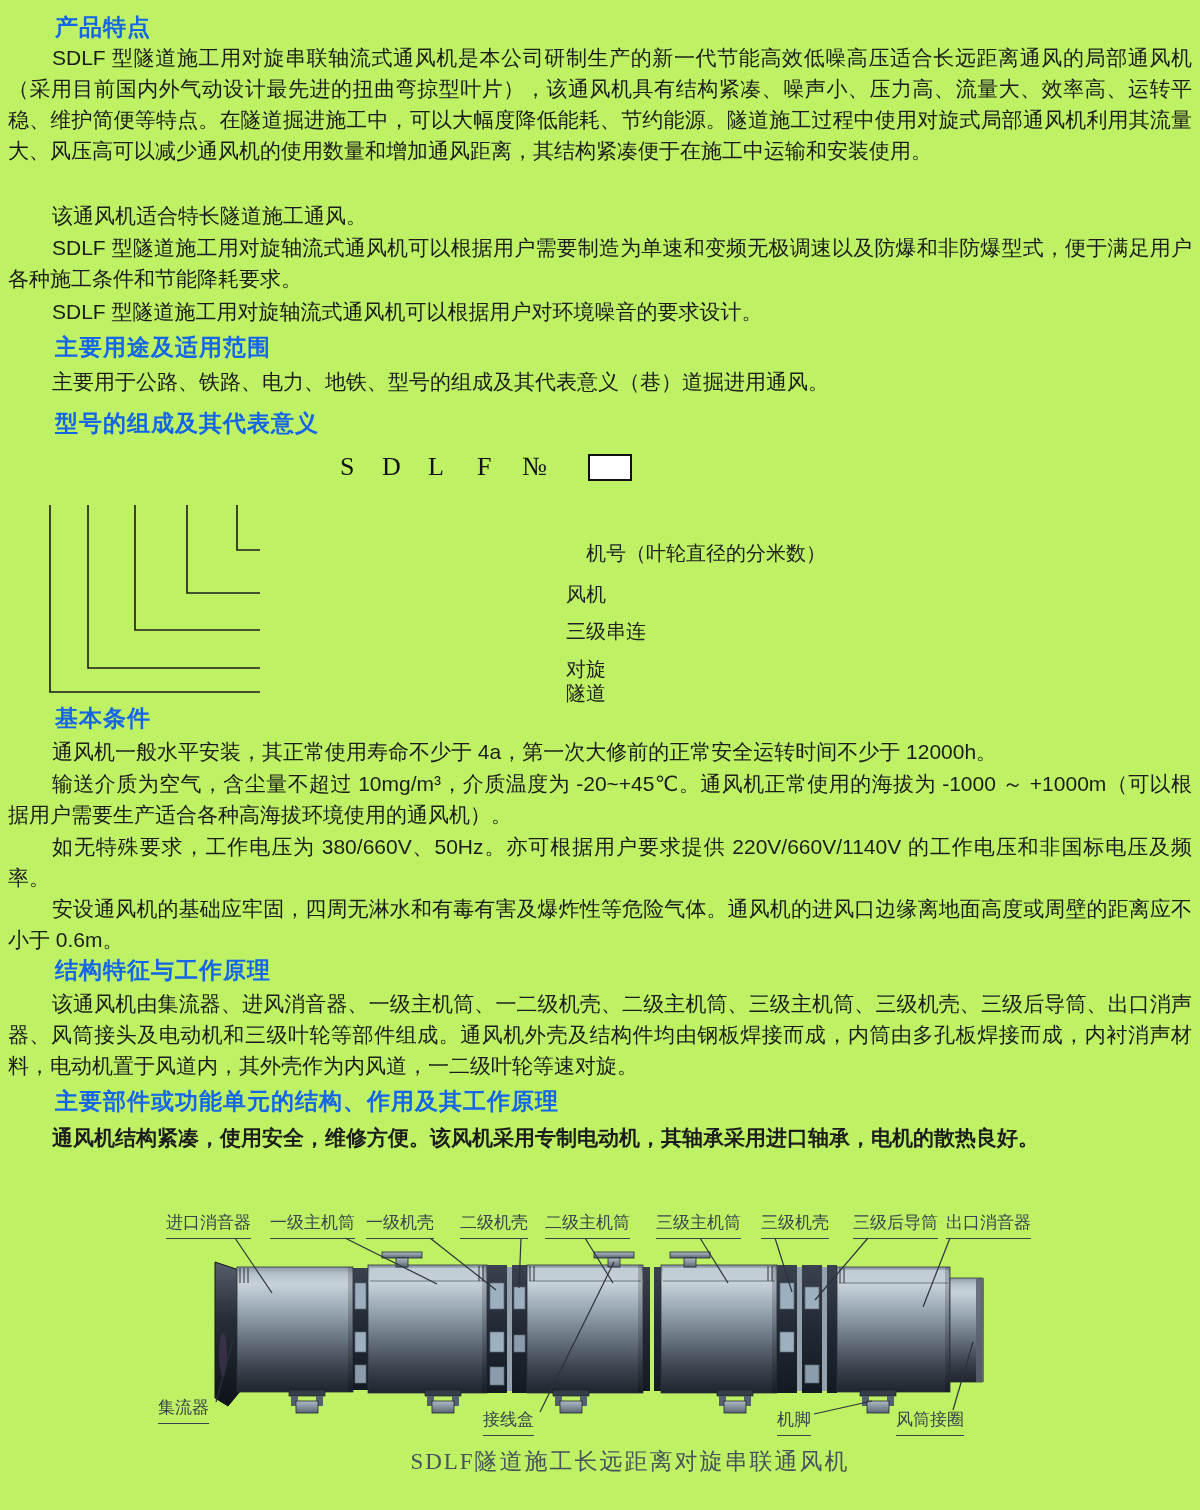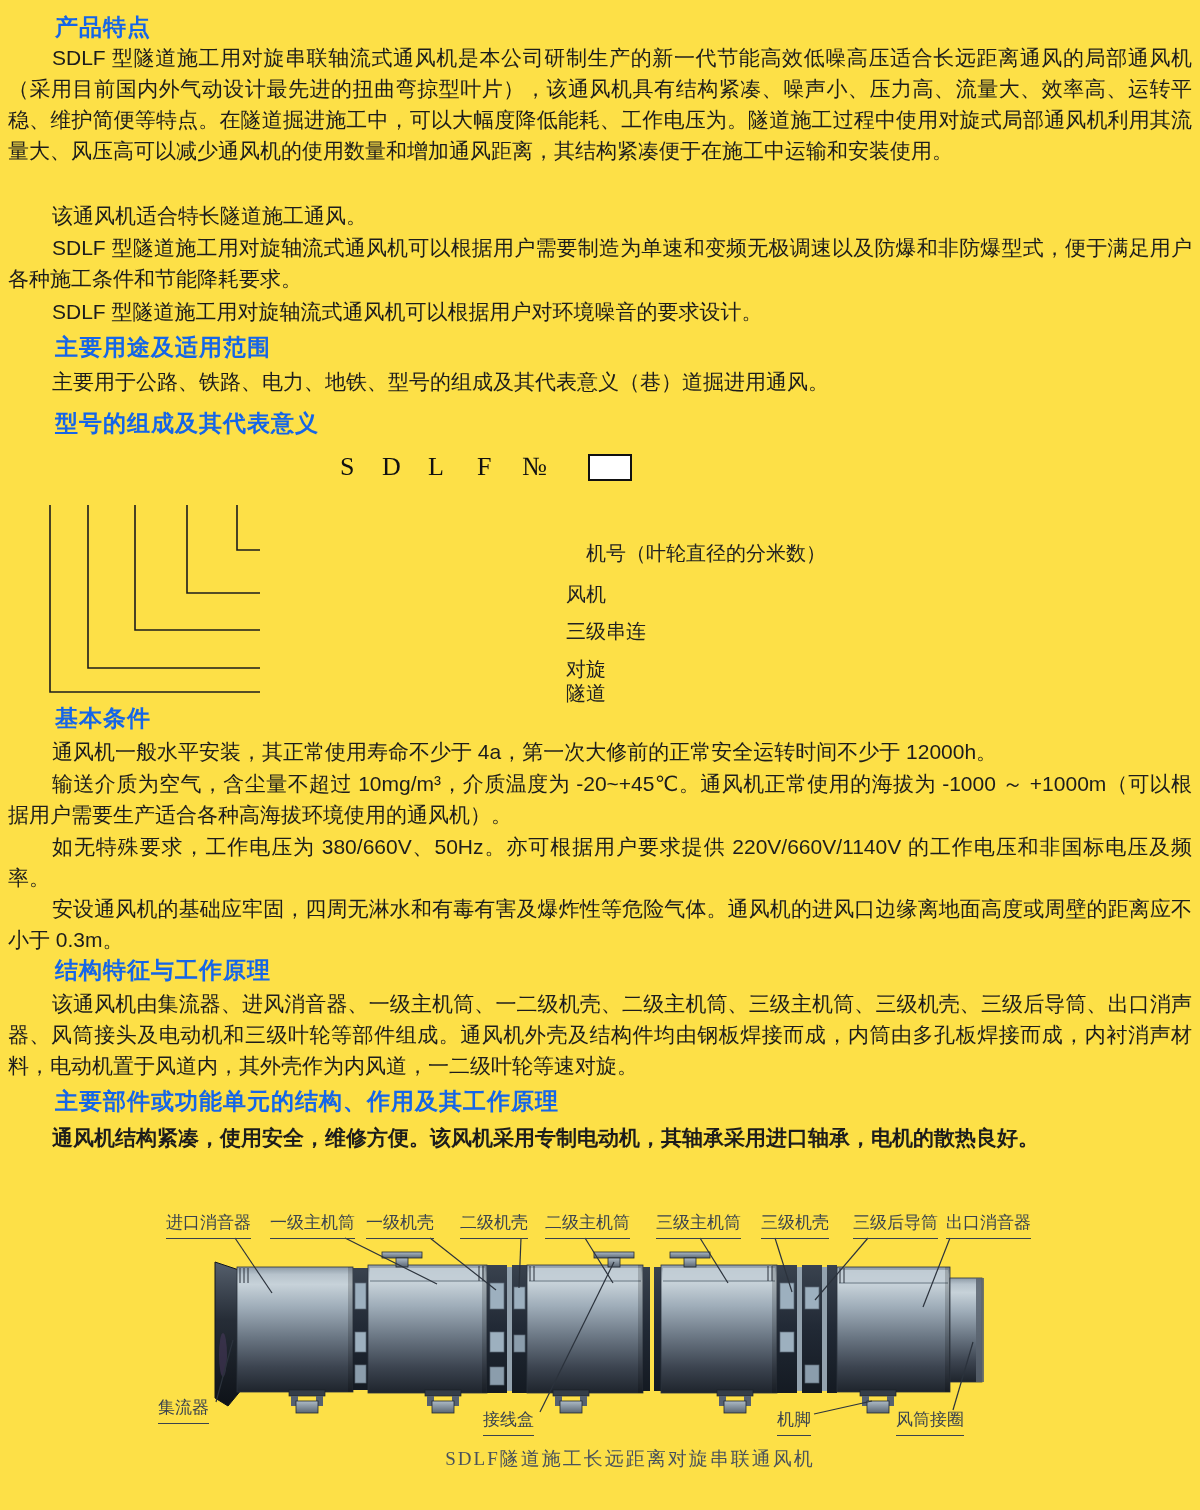--- a/index.html
+++ b/index.html
@@ -1,20 +1,20 @@
 <!DOCTYPE html>
 <html><head>
 <meta charset="utf-8">
 <style>
   html,body{margin:0;padding:0;background:#ffffff;}
   .page{
     position:relative;
     width:1200px;
     height:1510px;
-    background:#fde047;
+    background:#bef264;
     font-family:"Liberation Sans","DejaVu Sans",sans-serif;
     color:#1c1c1c;
     overflow:hidden;
   }
   .heading{
     position:absolute;
     left:55px;
     font-size:23px;
     font-weight:bold;
     color:#1565e8;
@@ -60,34 +60,34 @@
     padding-bottom:4px;
     white-space:nowrap;
     text-align:center;
   }
   .fig-caption{
     position:absolute;
     left:350px;top:1446px;
     width:560px;
     text-align:center;
     font-family:"Liberation Serif","DejaVu Serif",serif;
-    font-size:19px;
+    font-size:23px;
     letter-spacing:2px;
     color:#49525c;
     white-space:nowrap;
   }
   svg{position:absolute;left:0;}
 </style>
 </head>
 <body>
 
 <div class="page">
 
   <div class="heading" style="top:12px;">产品特点</div>
-  <div class="para" style="top:42px;">SDLF 型隧道施工用对旋串联轴流式通风机是本公司研制生产的新一代节能高效低噪高压适合长远距离通风的局部通风机（采用目前国内外气动设计最先进的扭曲弯掠型叶片），该通风机具有结构紧凑、噪声小、压力高、流量大、效率高、运转平稳、维护简便等特点。在隧道掘进施工中，可以大幅度降低能耗、工作电压为。隧道施工过程中使用对旋式局部通风机利用其流量大、风压高可以减少通风机的使用数量和增加通风距离，其结构紧凑便于在施工中运输和安装使用。</div>
+  <div class="para" style="top:42px;">SDLF 型隧道施工用对旋串联轴流式通风机是本公司研制生产的新一代节能高效低噪高压适合长远距离通风的局部通风机（采用目前国内外气动设计最先进的扭曲弯掠型叶片），该通风机具有结构紧凑、噪声小、压力高、流量大、效率高、运转平稳、维护简便等特点。在隧道掘进施工中，可以大幅度降低能耗、节约能源。隧道施工过程中使用对旋式局部通风机利用其流量大、风压高可以减少通风机的使用数量和增加通风距离，其结构紧凑便于在施工中运输和安装使用。</div>
   <div class="para" style="top:200px;">该通风机适合特长隧道施工通风。</div>
   <div class="para" style="top:296px;">SDLF 型隧道施工用对旋轴流式通风机可以根据用户对环境噪音的要求设计。</div>
   <div class="para" style="top:232px;">SDLF 型隧道施工用对旋轴流式通风机可以根据用户需要制造为单速和变频无极调速以及防爆和非防爆型式，便于满足用户各种施工条件和节能降耗要求。</div>
 
   <div class="heading" style="top:332px;">主要用途及适用范围</div>
   <div class="para" style="top:366px;">主要用于公路、铁路、电力、地铁、型号的组成及其代表意义（巷）道掘进用通风。</div>
 
   <div class="heading" style="top:408px;">型号的组成及其代表意义</div>
 
   <span class="model-letter" style="left:340px;top:452px;">S</span>
@@ -110,21 +110,21 @@
   <span class="model-label" style="top:540px;margin-left:20px;">机号（叶轮直径的分米数）</span>
   <span class="model-label" style="top:581px;">风机</span>
   <span class="model-label" style="top:618px;">三级串连</span>
   <span class="model-label" style="top:656px;">对旋</span>
   <span class="model-label" style="top:680px;">隧道</span>
 
   <div class="heading" style="top:703px;">基本条件</div>
   <div class="para" style="top:736px;">通风机一般水平安装，其正常使用寿命不少于 4a，第一次大修前的正常安全运转时间不少于 12000h。</div>
   <div class="para" style="top:768px;">输送介质为空气，含尘量不超过 10mg/m³，介质温度为 -20~+45℃。通风机正常使用的海拔为 -1000 ～ +1000m（可以根据用户需要生产适合各种高海拔环境使用的通风机）。</div>
   <div class="para" style="top:831px;">如无特殊要求，工作电压为 380/660V、50Hz。亦可根据用户要求提供 220V/660V/1140V 的工作电压和非国标电压及频率。</div>
-  <div class="para" style="top:893px;">安设通风机的基础应牢固，四周无淋水和有毒有害及爆炸性等危险气体。通风机的进风口边缘离地面高度或周壁的距离应不小于 0.3m。</div>
+  <div class="para" style="top:893px;">安设通风机的基础应牢固，四周无淋水和有毒有害及爆炸性等危险气体。通风机的进风口边缘离地面高度或周壁的距离应不小于 0.6m。</div>
 
   <div class="heading" style="top:955px;">结构特征与工作原理</div>
   <div class="para" style="top:988px;">该通风机由集流器、进风消音器、一级主机筒、一二级机壳、二级主机筒、三级主机筒、三级机壳、三级后导筒、出口消声器、风筒接头及电动机和三级叶轮等部件组成。通风机外壳及结构件均由钢板焊接而成，内筒由多孔板焊接而成，内衬消声材料，电动机置于风道内，其外壳作为内风道，一二级叶轮等速对旋。</div>
 
   <div class="heading" style="top:1086px;">主要部件或功能单元的结构、作用及其工作原理</div>
   <div class="para" style="top:1122px;font-weight:bold;">通风机结构紧凑，使用安全，维修方便。该风机采用专制电动机，其轴承采用进口轴承，电机的散热良好。</div>
 
   <svg style="top:1195px;" width="1200" height="300" viewBox="0 0 1200 300">
     <defs>
       <linearGradient id="bodyGrad" x1="0" y1="0" x2="0" y2="1">

